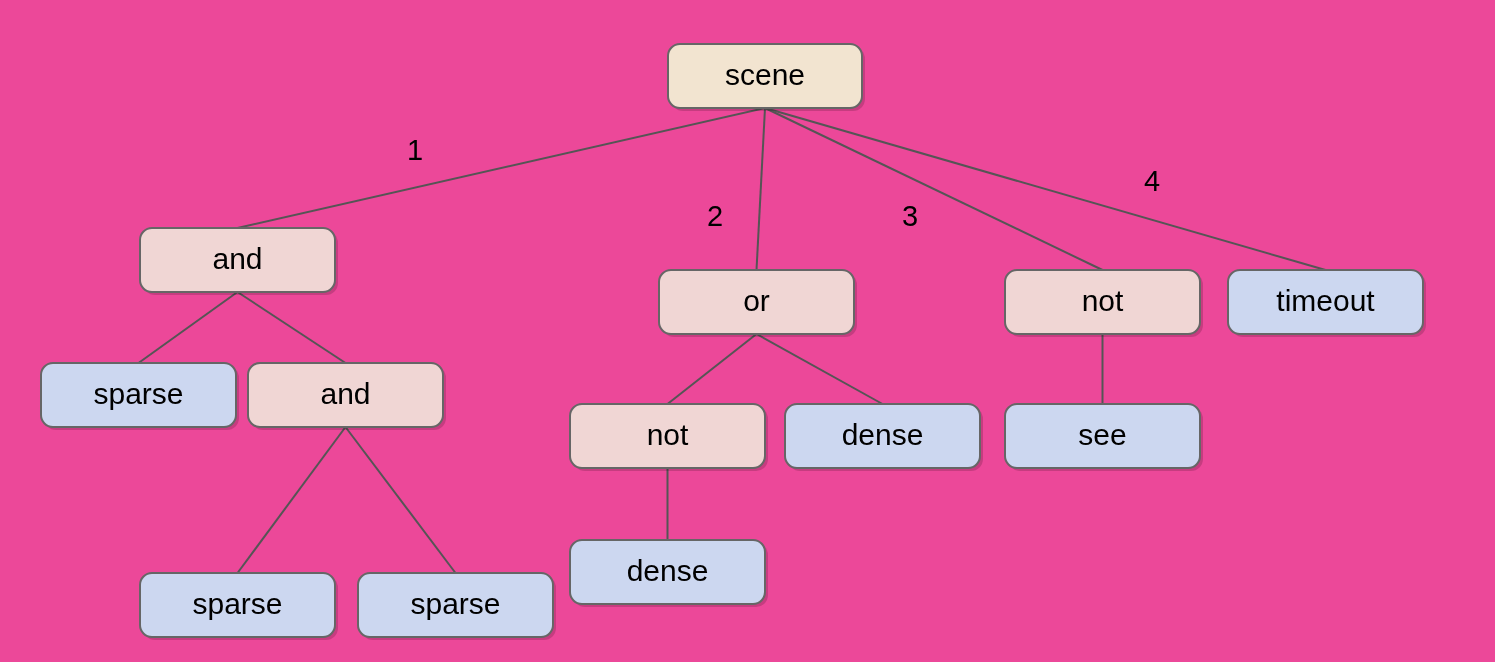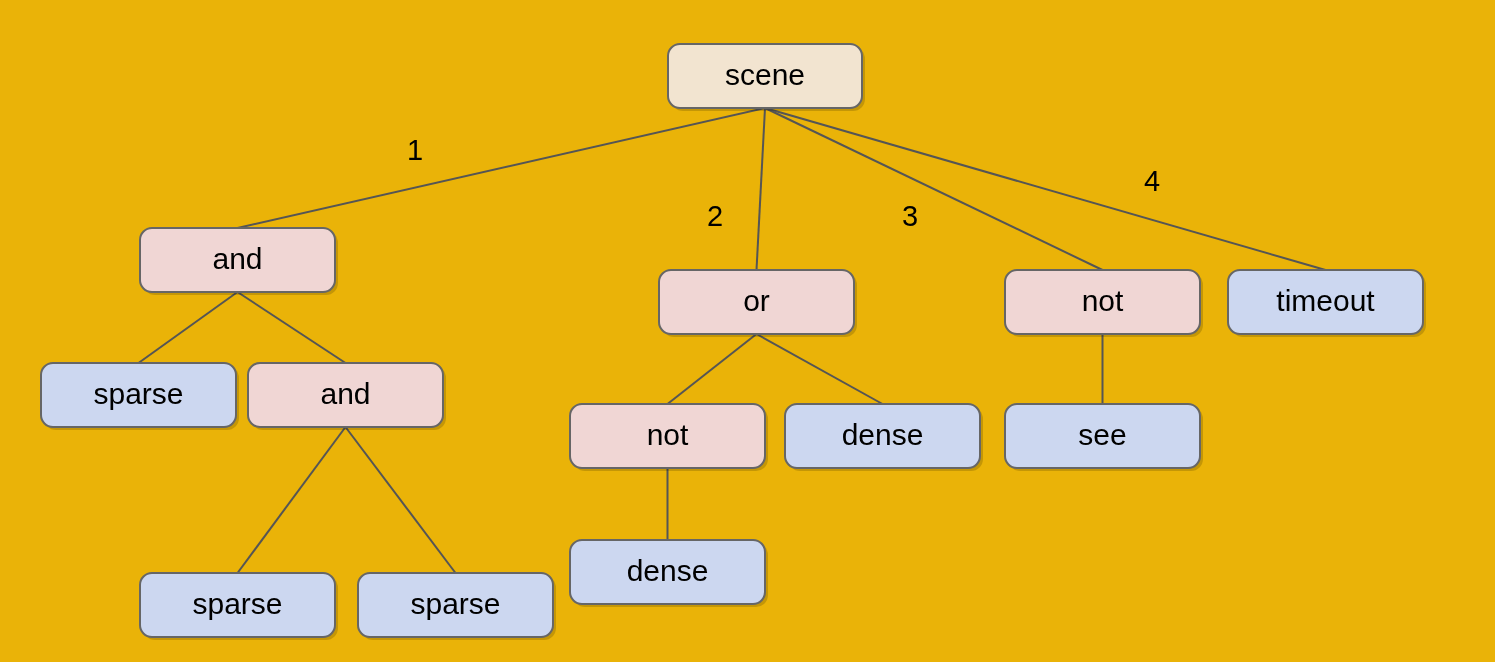--- a/index.html
+++ b/index.html
@@ -42,21 +42,21 @@
     font-family: "Liberation Sans", sans-serif;
     font-size: 29px;
     fill: #000000;
     text-anchor: middle;
     dominant-baseline: middle;
   }
 </style>
 </head>
 <body>
 
-<div id="canvas" style="background: #eab308;">
+<div id="canvas" style="background: #ec4899;">
   <svg id="tree" viewBox="0 0 1495 662" xmlns="http://www.w3.org/2000/svg">
     <g id="edges-layer">
         <line x1="765" y1="108" x2="237.5" y2="228" class="edge-line" stroke="#555555"></line>
         <line x1="765" y1="108" x2="756.5" y2="270" class="edge-line" stroke="#555555"></line>
         <line x1="765" y1="108" x2="1102.5" y2="270" class="edge-line" stroke="#555555"></line>
         <line x1="765" y1="108" x2="1325.5" y2="270" class="edge-line" stroke="#555555"></line>
         <line x1="237.5" y1="292" x2="138.5" y2="363" class="edge-line" stroke="#555555"></line>
         <line x1="237.5" y1="292" x2="345.5" y2="363" class="edge-line" stroke="#555555"></line>
         <line x1="345.5" y1="427" x2="237.5" y2="573" class="edge-line" stroke="#555555"></line>
         <line x1="345.5" y1="427" x2="455.5" y2="573" class="edge-line" stroke="#555555"></line>

